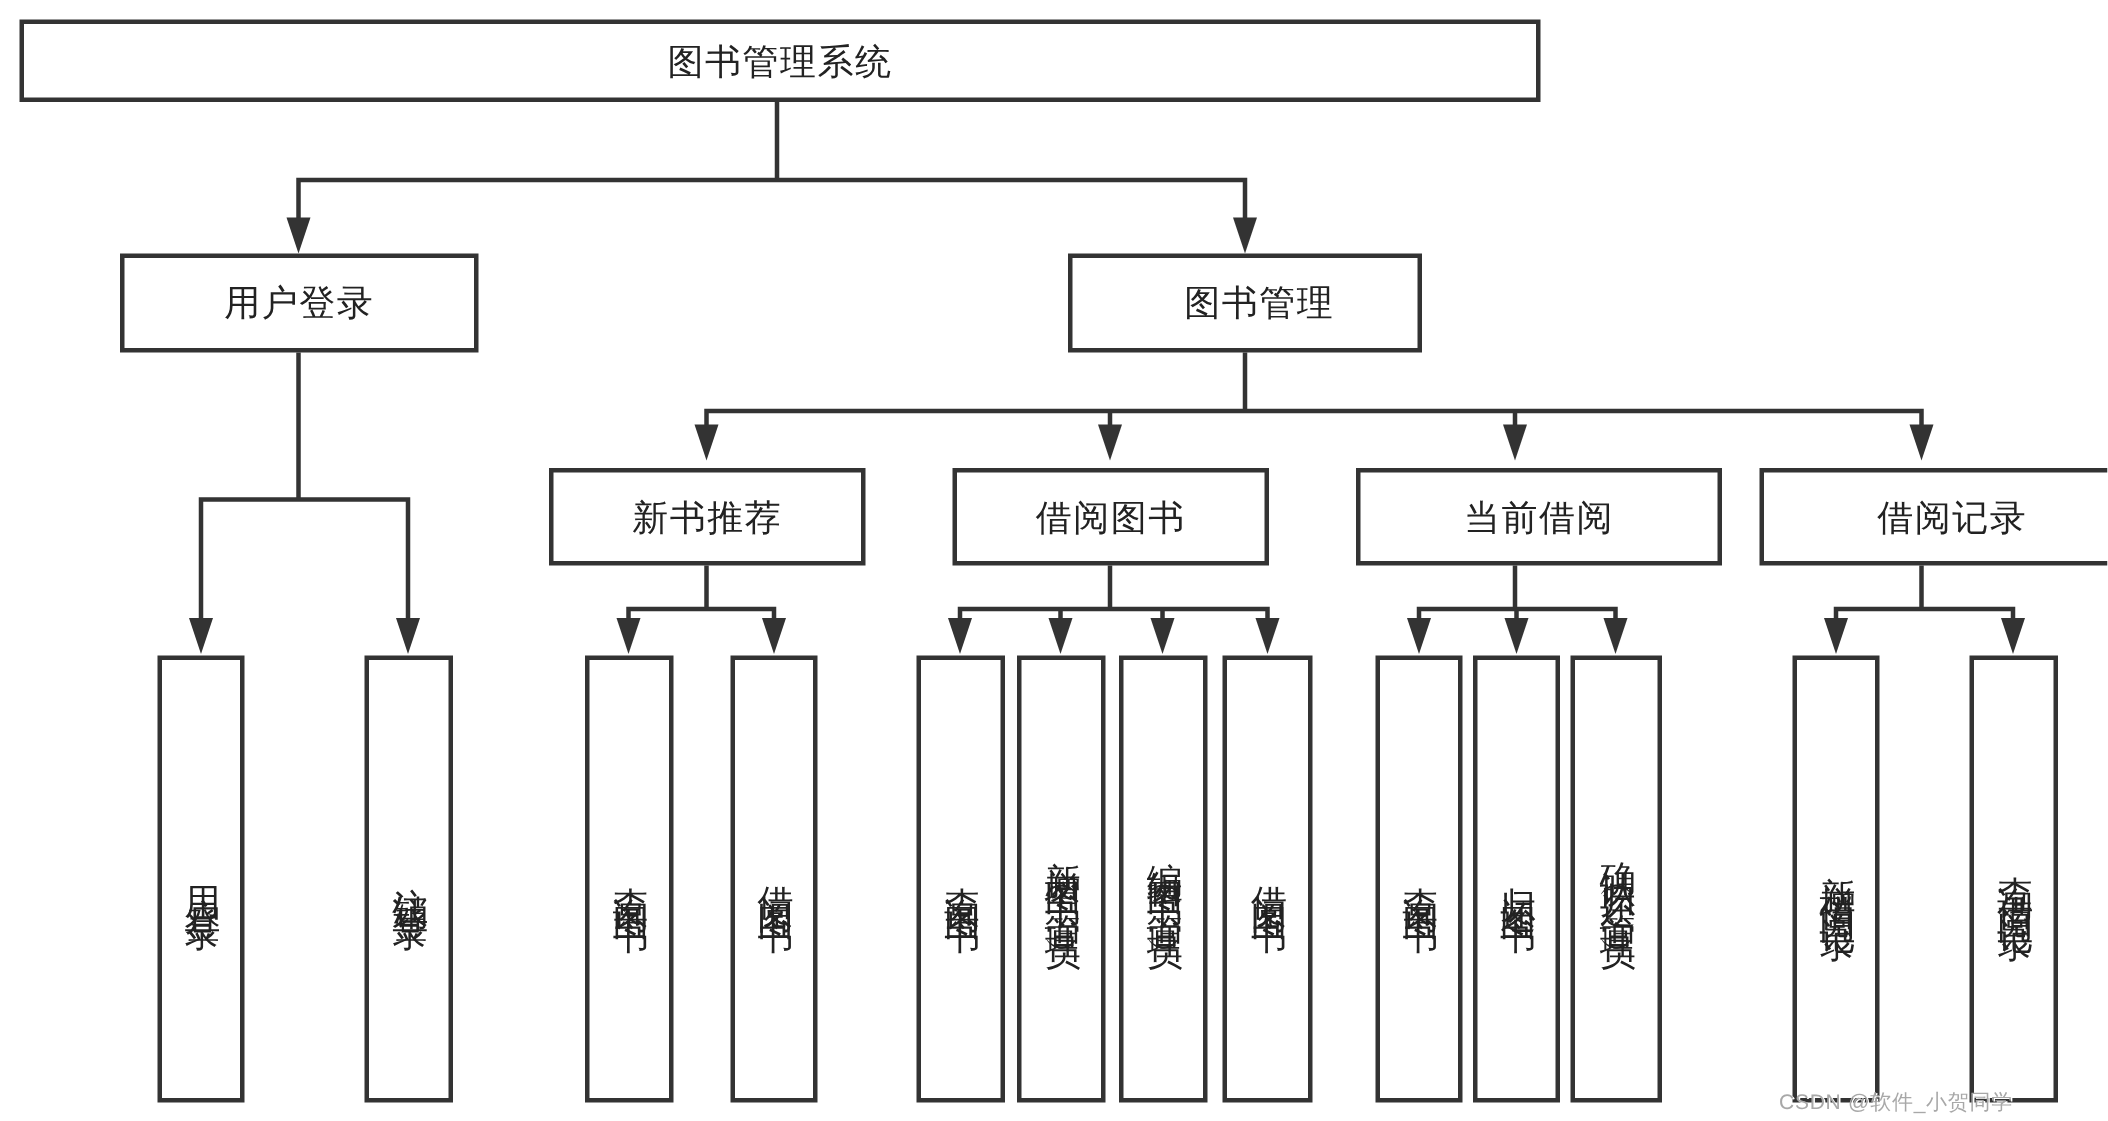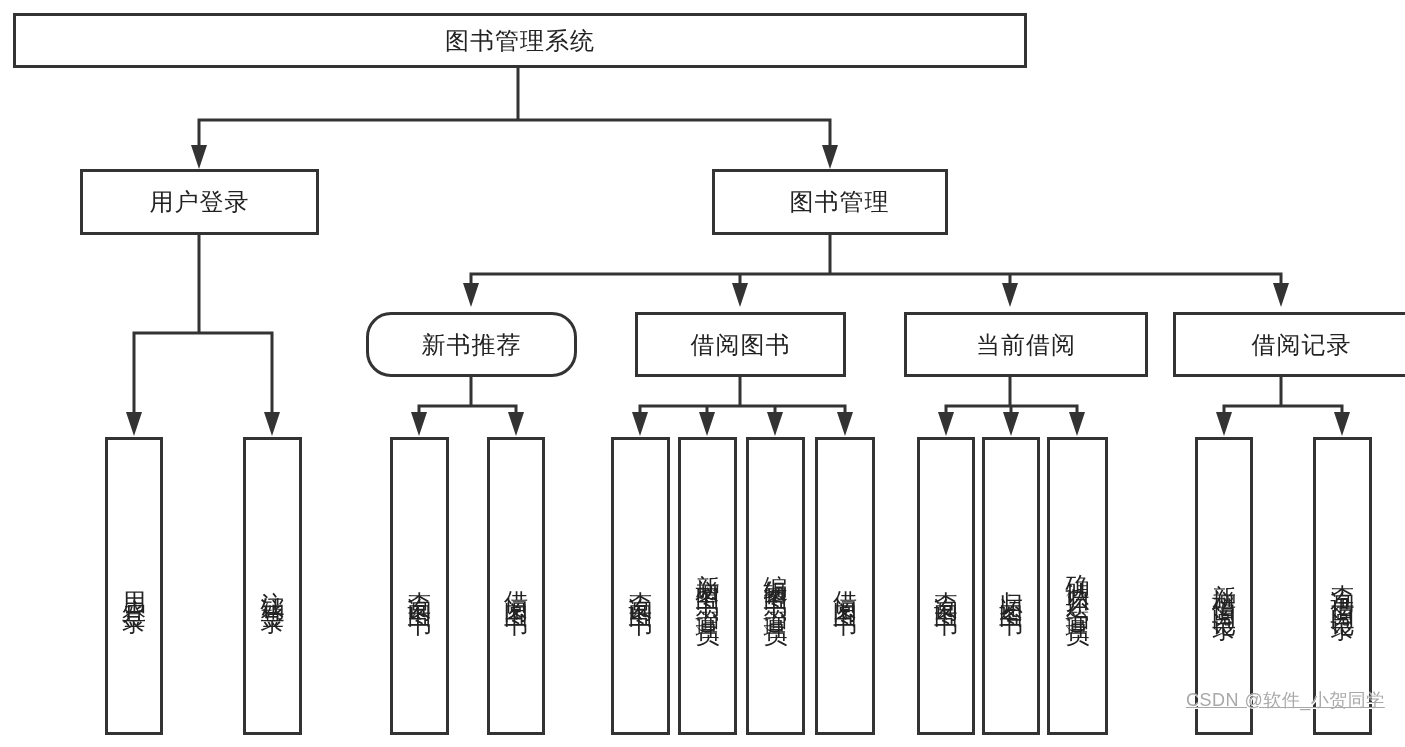--- a/index.html
+++ b/index.html
@@ -32,28 +32,27 @@
   }
   .leaf .v{
     writing-mode:vertical-rl;
     text-orientation:mixed;
     letter-spacing:7px;
     line-height:1;
     white-space:nowrap;
   }
   .watermark{
     position:absolute;
-    left:1186px;top:688px;
-    font-size:18px;
+    left:1186px;top:726px;
+    font-size:14px;
     letter-spacing:0.5px;
     color:var(--wm);
     text-shadow:1px 1px 0 #ffffff;
     z-index:5;
     white-space:nowrap;
-    text-decoration:underline;
   }
 </style>
 </head>
 <body>
 
 <div class="stage">
 
   <svg class="wires" viewBox="0 0 1405 747" aria-hidden="true">
 
     <g>
@@ -108,21 +107,21 @@
     <span>图书管理系统</span>
   </div>
 
   <div class="node" style="left:80px;top:169px;width:239px;height:66px;">
     <span>用户登录</span>
   </div>
   <div class="node" style="left:712px;top:169px;width:236px;height:66px;padding-left:19px;">
     <span>图书管理</span>
   </div>
 
-  <div class="node" style="left:366px;top:312px;width:211px;height:65px;border-radius:25px;">
+  <div class="node" style="left:366px;top:312px;width:211px;height:65px;">
     <span>新书推荐</span>
   </div>
   <div class="node" style="left:635px;top:312px;width:211px;height:65px;">
     <span>借阅图书</span>
   </div>
   <div class="node" style="left:904px;top:312px;width:244px;height:65px;">
     <span>当前借阅</span>
   </div>
   <div class="node" style="left:1173px;top:312px;width:257px;height:65px;">
     <span>借阅记录</span>

